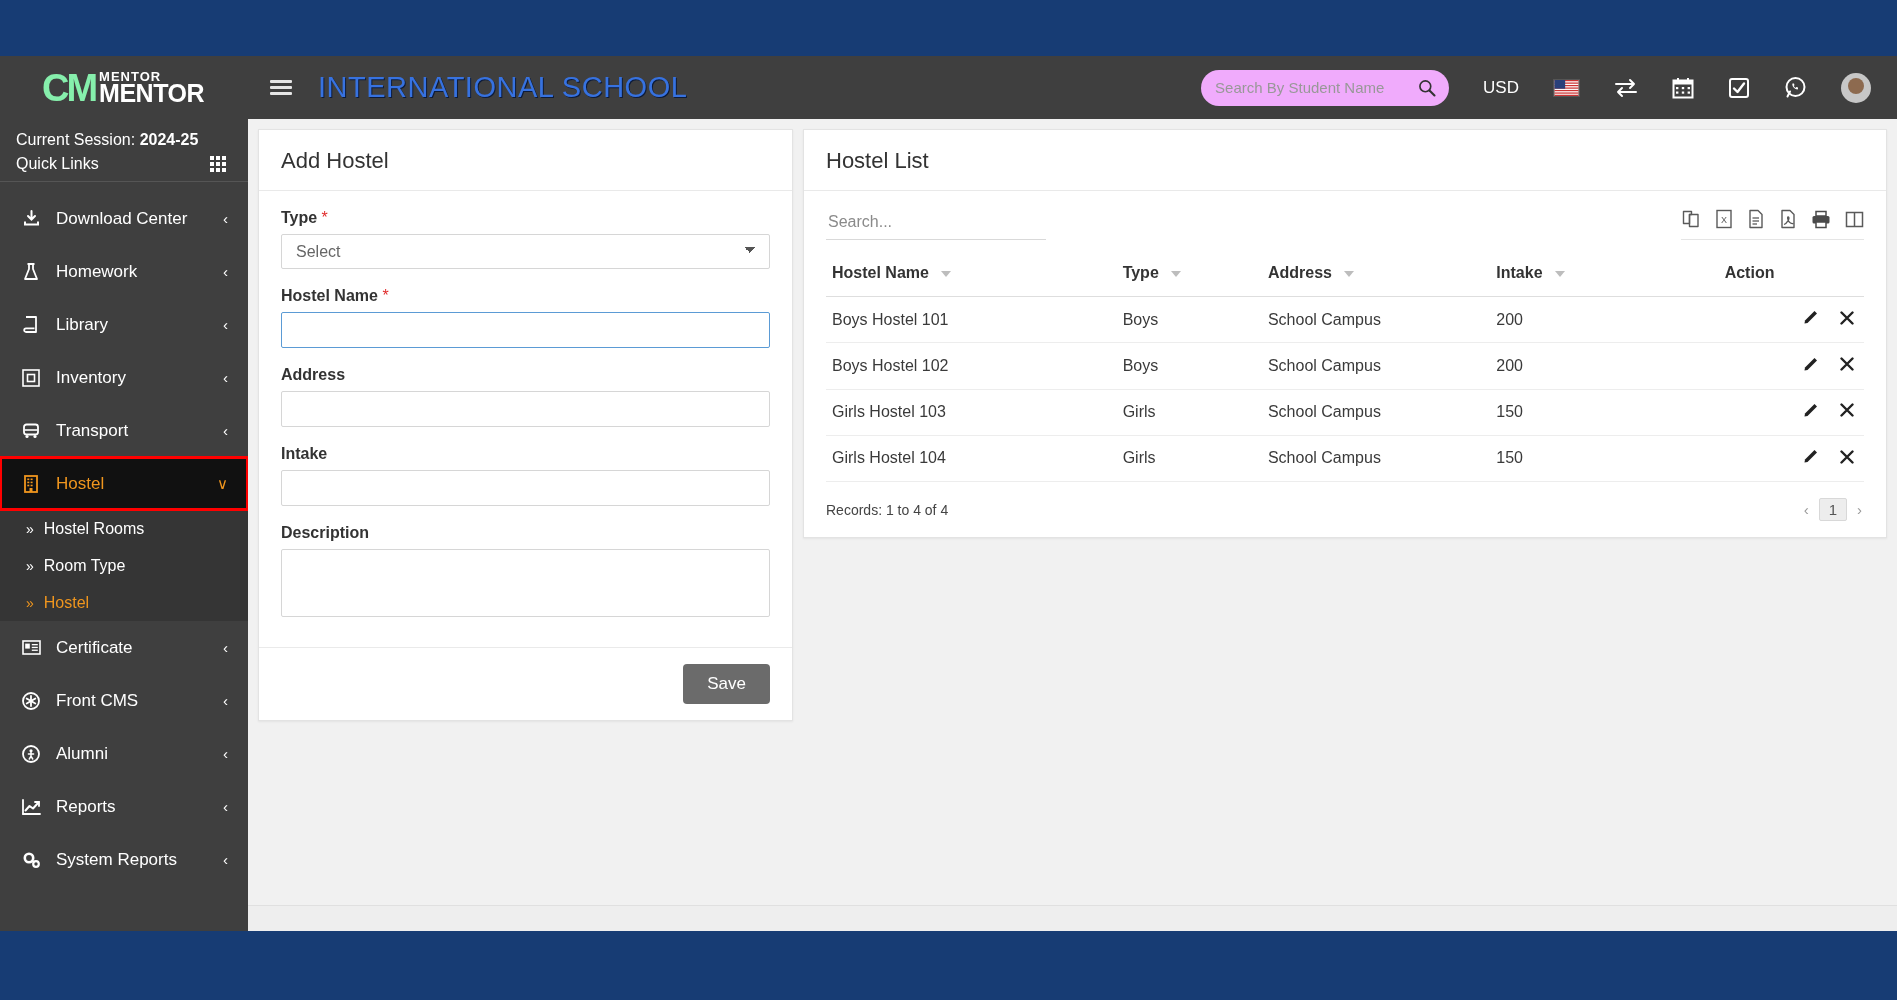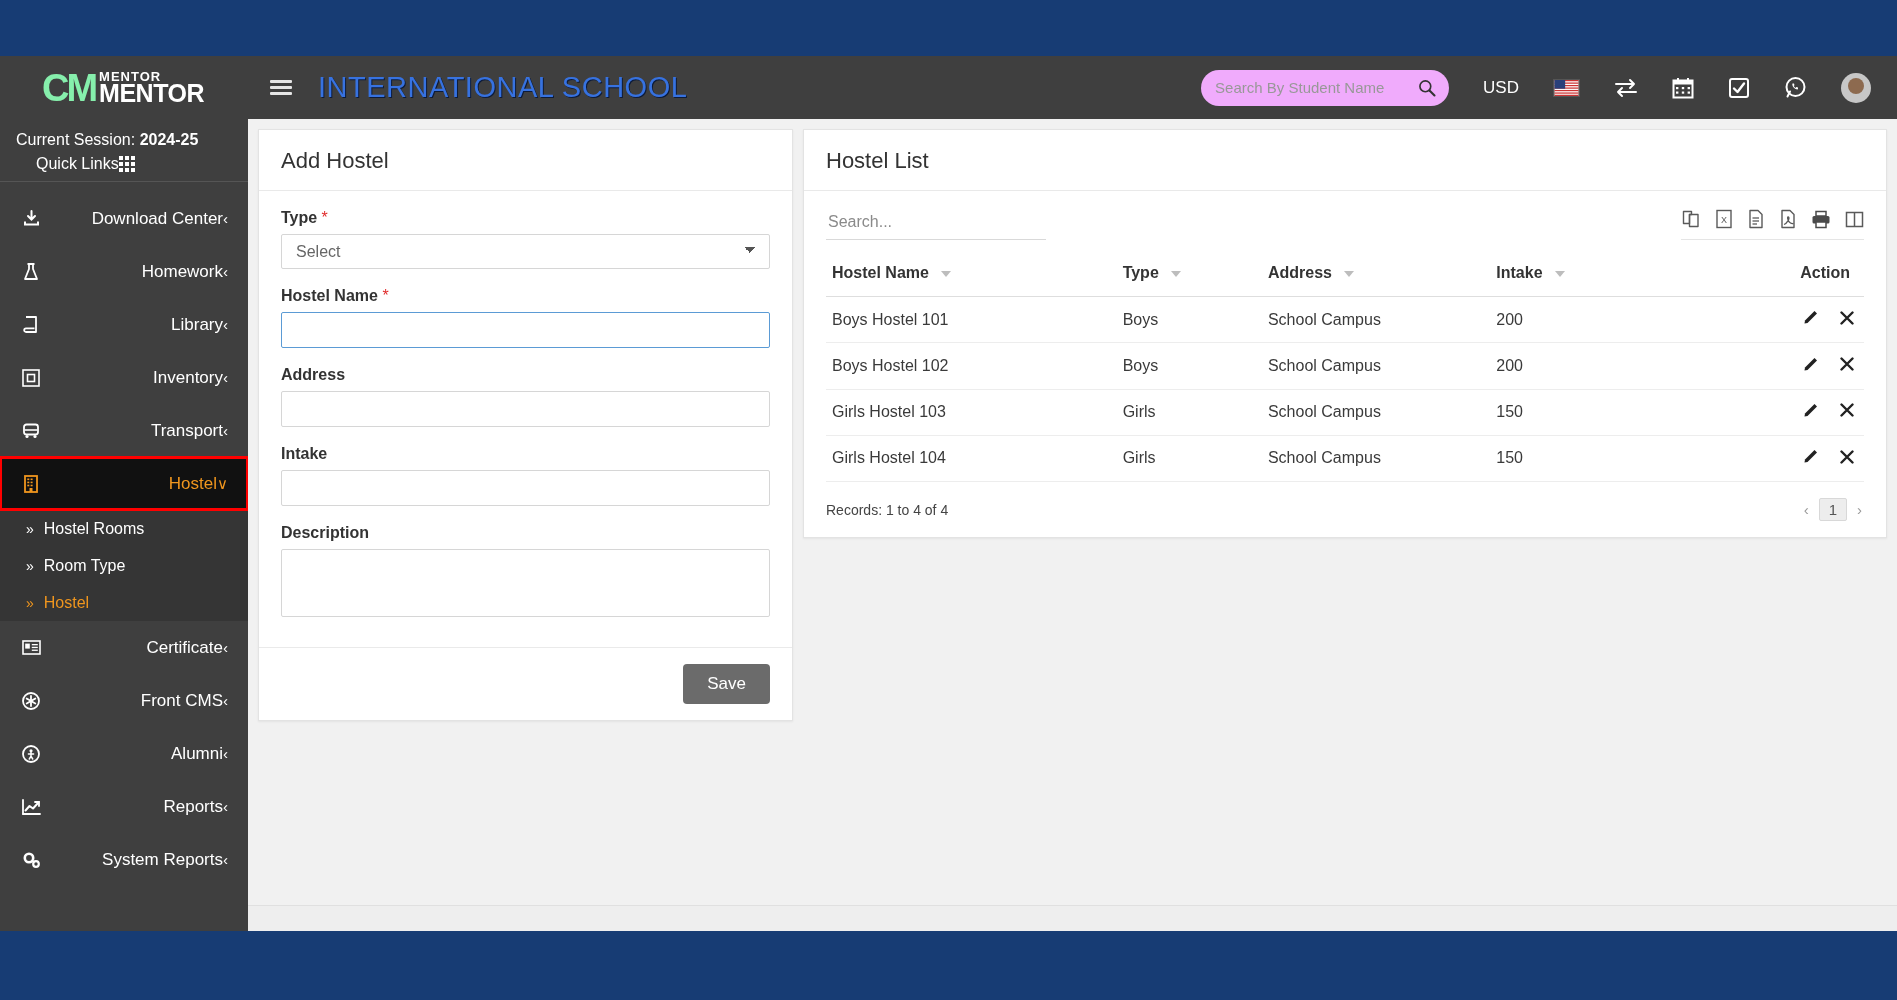--- a/index.html
+++ b/index.html
@@ -90,43 +90,42 @@
     position: absolute; left: 0; top: 119px; width: 248px; height: 812px;
     background: #3f3f3f; overflow: hidden;
   }
   .session-box { padding: 10px 0 8px 0; }
   .session-line {
     color: #ffffff; font-size: 16px; padding: 2px 16px 4px 16px;
     white-space: nowrap;
   }
   .session-line b { font-weight: bold; }
   .quick-links {
-    display: flex; align-items: center; 
+    display: flex; align-items: center; justify-content: space-between;
     padding: 2px 22px 4px 16px; color: #ffffff; font-size: 16px;
     cursor: pointer;
-    margin-left: 20px;
   }
   .grid-ico {
     display: grid; grid-template-columns: repeat(3, 4px);
     grid-template-rows: repeat(3, 4px); gap: 2px;
   }
   .grid-ico i { background: #ffffff; display: block; width: 4px; height: 4px; }
   .divider { height: 1px; background: #555; margin-top: 4px; }
 
   .menu { padding-top: 2px; }
   .menu-item {
     display: flex; align-items: center; height: 53px;
     padding: 0 20px 0 20px; color: #ffffff; font-size: 17px;
     cursor: pointer; position: relative;
   }
   .menu-item .mi-ico {
     width: 22px; flex: 0 0 22px; display: flex; justify-content: center;
     margin-right: 14px;
   }
-  .menu-item .mi-label { flex: 1; text-align: right; }
+  .menu-item .mi-label { flex: 1; }
   .menu-item .mi-caret { font-size: 15px; color: #ffffff; }
   .menu-item.active {
     background: #111111; color: #f0961e;
     outline: 3px solid #ff0000; outline-offset: -2px; z-index: 3;
   }
   .menu-item.active .mi-caret { color: #f0961e; }
   .submenu { background: #353535; }
   .sub-item {
     display: flex; align-items: center; height: 37px;
     padding-left: 26px; color: #ffffff; font-size: 16px; cursor: pointer;
@@ -212,21 +211,21 @@
   table.grid th {
     text-align: left; font-size: 16px; color: #333; font-weight: bold;
     padding: 10px 6px 14px 6px; border-bottom: 1px solid #dedede;
     white-space: nowrap;
   }
   table.grid th .sortcaret {
     display: inline-block; margin-left: 8px;
     border-left: 5px solid transparent; border-right: 5px solid transparent;
     border-top: 6px solid #bdbdbd; vertical-align: middle;
   }
-  table.grid th.action-col { text-align: right; padding-right: 14px; }
+  table.grid th.action-col { padding-right: 14px; }
   table.grid td {
     font-size: 16px; color: #3a3a3a; padding: 13px 6px;
     border-bottom: 1px solid #ededed;
   }
   table.grid td.action-cell { text-align: right; padding-right: 10px; white-space: nowrap; }
   .act-ico { cursor: pointer; margin-left: 18px; display: inline-block; vertical-align: middle; }
   .grid-foot {
     display: flex; justify-content: space-between; align-items: center;
     padding-top: 16px; font-size: 14px; color: #444;
   }

